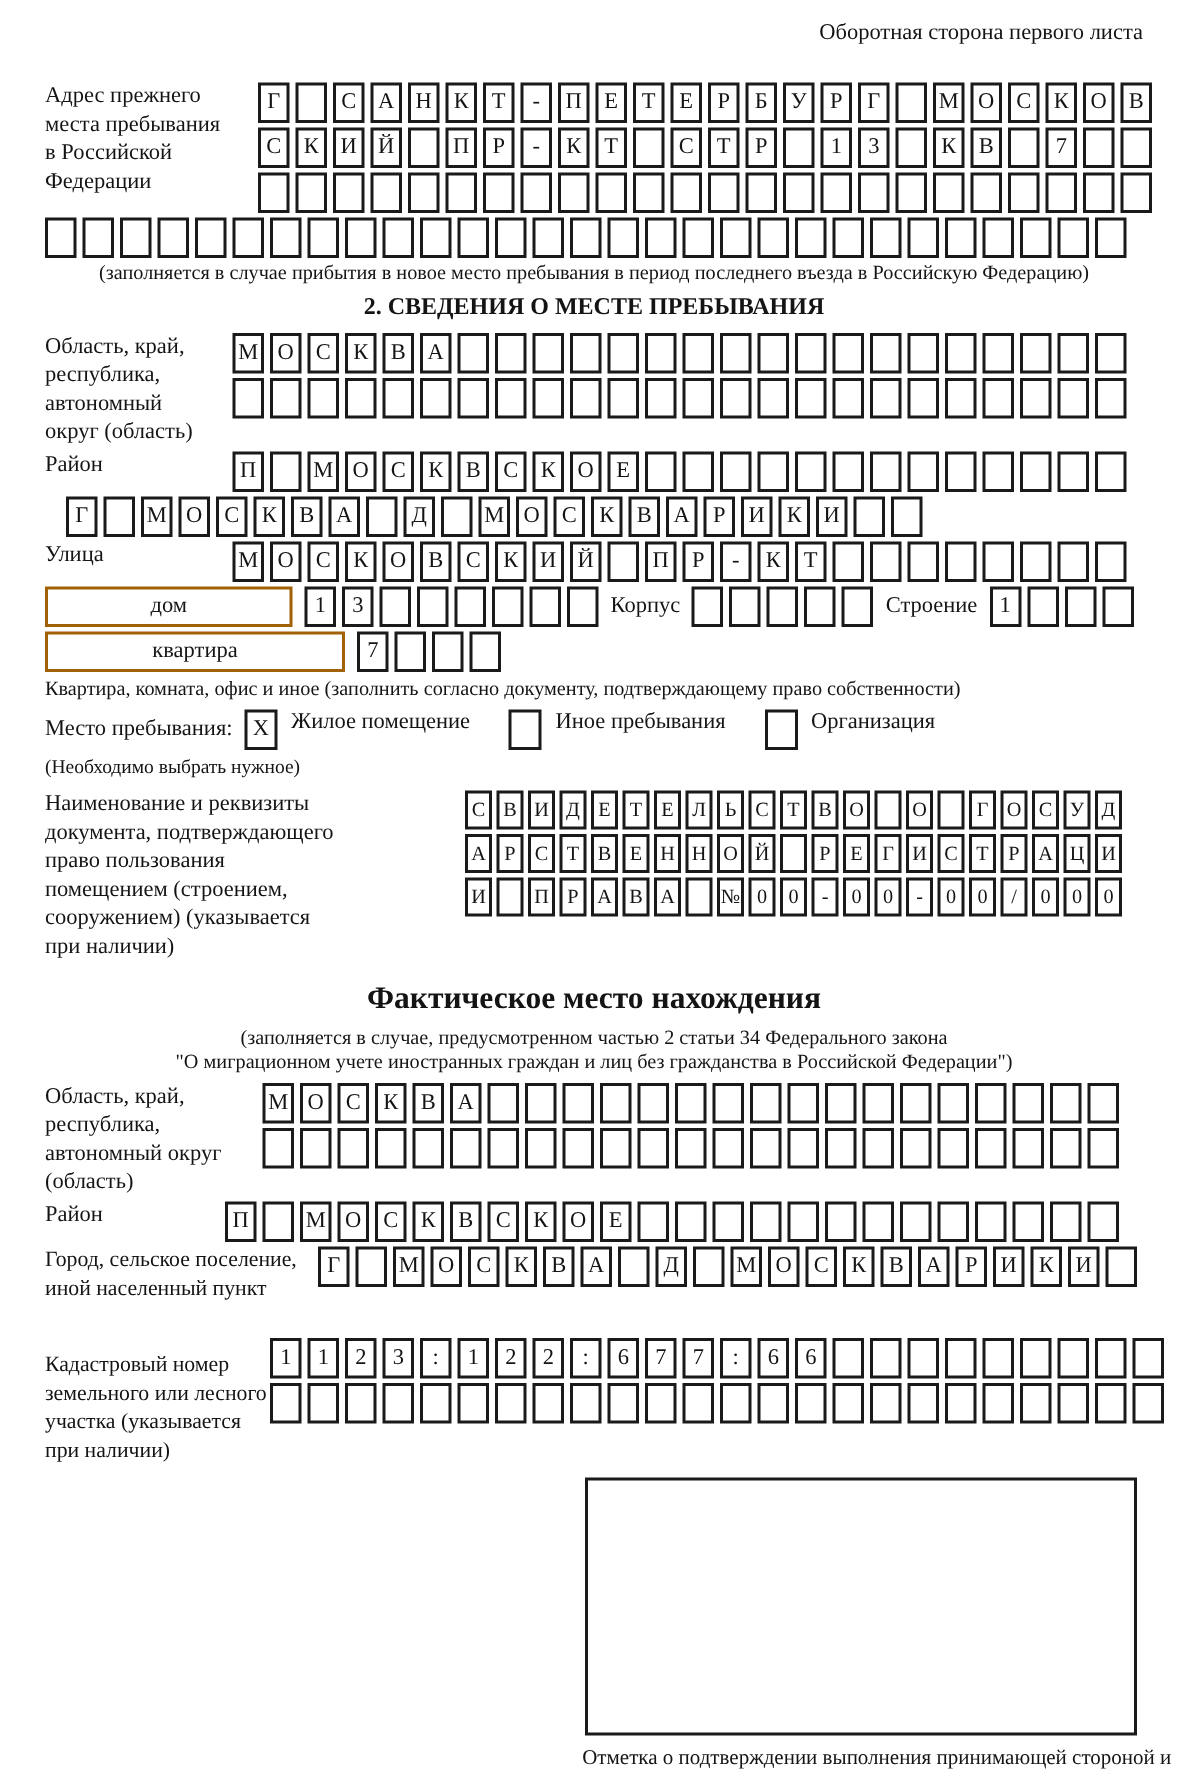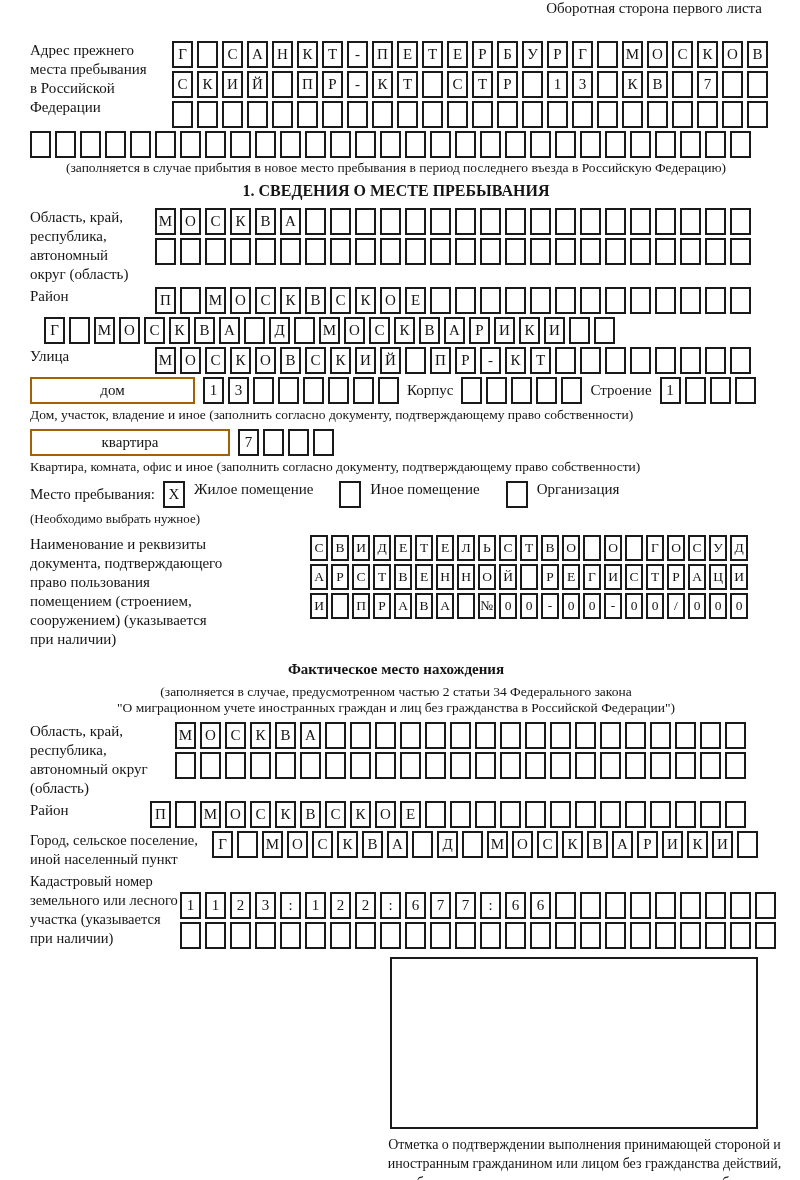--- a/index.html
+++ b/index.html
@@ -1,38 +1,38 @@
 <!DOCTYPE html>
 <html><head>
 <meta charset="utf-8">
 <style>
   html,body{margin:0;padding:0;background:#fff;}
   body{width:800px;height:1180px;color:#141414;font-family:"Liberation Serif",serif;}
-  .page{box-sizing:border-box;width:800px;height:1180px;padding:0 38px 0 30px;position:relative;}
+  .page{box-sizing:border-box;width:800px;height:1180px;padding:14px 38px 0 30px;position:relative;}
   .header-note{text-align:right;font-size:15px;margin-bottom:24px;}
   .frow{display:flex;align-items:flex-start;margin-bottom:3px;}
   .lbl{font-size:15px;line-height:19px;white-space:pre-line;flex:0 0 auto;}
   .w142{width:142px;}
   .w125{width:125px;}
   .w145{width:145px;}
   .w120{width:120px;}
   .w182{width:182px;font-size:14.5px;}
   .w280{width:280px;}
-  .w150c{width:150px;font-size:14.5px;}
+  .w150c{width:150px;font-size:14.5px;margin-top:29px;}
   .cellcol{display:flex;flex-direction:column;gap:3px;}
   .cells{display:flex;gap:4px;}
   .cell{box-sizing:border-box;flex:0 0 21px;width:21px;height:27px;border:2px solid #1a1a1a;
         display:flex;align-items:center;justify-content:center;font-size:15px;line-height:1;background:#fff;}
   .cells.sm{gap:3px;}
   .cells.sm .cell{flex:0 0 18px;width:18px;height:26px;font-size:13.5px;}
   .fullrow{margin-top:2px;margin-bottom:2px;}
   .caption{font-size:13.5px;line-height:16px;}
   .center{text-align:center;}
   h2{font-size:16px;text-align:center;margin:6px 0 8px 0;}
-  .h3{font-size:15px;font-weight:bold;text-align:center;margin:12px 0 6px 0;}
+  .h3{font-size:21px;font-weight:bold;text-align:center;margin:12px 0 6px 0;}
   .factcap{white-space:pre-line;margin-bottom:6px;}
   .indent14{margin-left:14px;}
   .widebox{box-sizing:border-box;height:27px;border:2px solid #a16207;display:flex;align-items:center;
            justify-content:center;font-size:15px;flex:0 0 auto;}
   .wb165{width:165px;margin-right:8px;}
   .wb200{width:200px;margin-right:8px;}
   .inline-lbl{font-size:15px;line-height:27px;margin:0 8px;}
   .first{margin-left:0;margin-right:8px;}
   .stayrow{align-items:flex-start;margin-top:6px;}
   .cb{flex:0 0 22px;width:22px;}
@@ -163,21 +163,21 @@
       <span class="cell"></span>
       <span class="cell"></span>
       <span class="cell"></span>
       <span class="cell"></span>
       <span class="cell"></span>
       <span class="cell"></span>
       <span class="cell"></span>
     </div>
   <div class="caption center">(заполняется в случае прибытия в новое место пребывания в период последнего въезда в Российскую Федерацию)</div>
 
-  <h2>1. СВЕДЕНИЯ О МЕСТЕ ПРЕБЫВАНИЯ</h2>
+  <h2>2. СВЕДЕНИЯ О МЕСТЕ ПРЕБЫВАНИЯ</h2>
 
   <div class="frow">
     <div class="lbl w125">Область, край,
 республика,
 автономный
 округ (область)</div>
     <div class="cellcol">
       <div class="cells">
           <span class="cell">М</span>
           <span class="cell">О</span>
@@ -342,39 +342,38 @@
         <span class="cell"></span>
       </div>
     <div class="inline-lbl">Строение</div>
     <div class="cells">
         <span class="cell">1</span>
         <span class="cell"></span>
         <span class="cell"></span>
         <span class="cell"></span>
       </div>
   </div>
-  <div class="caption capleft">Дом, участок, владение и иное (заполнить согласно документу, подтверждающему право собственности)</div>
 
   <div class="frow">
     <div class="widebox wb200">квартира</div>
     <div class="cells">
         <span class="cell">7</span>
         <span class="cell"></span>
         <span class="cell"></span>
         <span class="cell"></span>
       </div>
   </div>
   <div class="caption capleft">Квартира, комната, офис и иное (заполнить согласно документу, подтверждающему право собственности)</div>
 
   <div class="frow stayrow">
     <div class="inline-lbl first">Место пребывания:</div>
     <span class="cell cb">X</span>
     <span class="opt">Жилое помещение</span>
     <span class="cell cb"></span>
-    <span class="opt">Иное помещение</span>
+    <span class="opt">Иное пребывания</span>
     <span class="cell cb"></span>
     <span class="opt">Организация</span>
   </div>
   <div class="note">(Необходимо выбрать нужное)</div>
 
   <div class="frow docrow">
     <div class="lbl w280">Наименование и реквизиты
 документа, подтверждающего
 право пользования
 помещением (строением,

